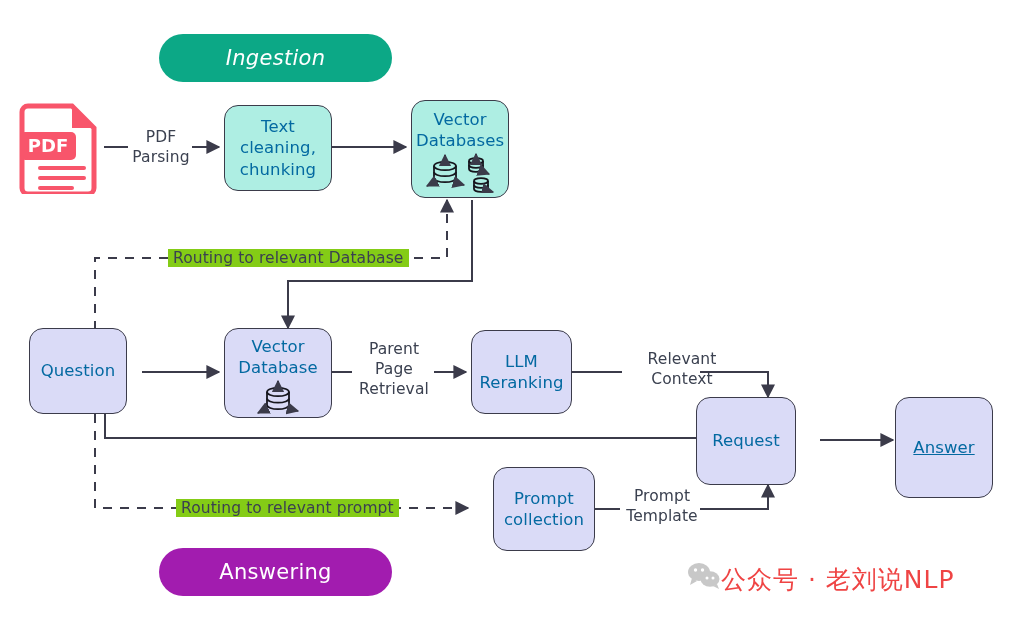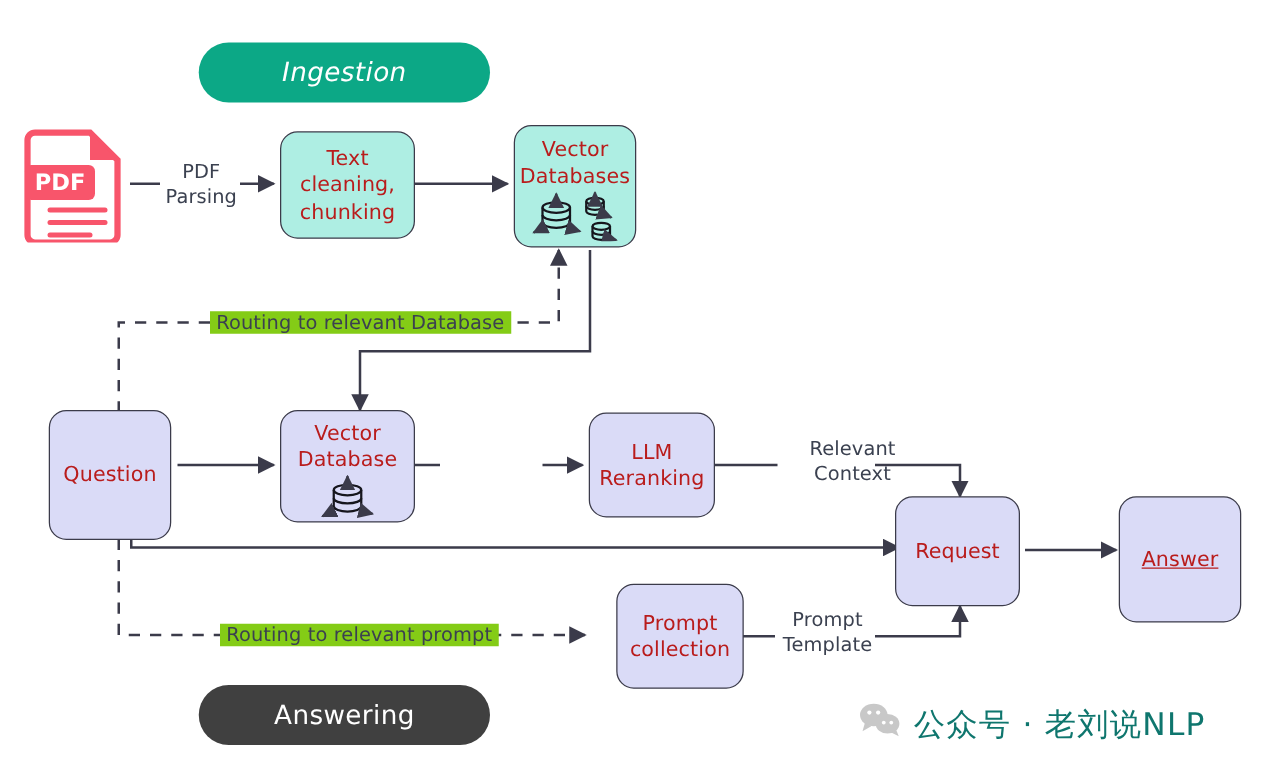--- a/index.html
+++ b/index.html
@@ -30,41 +30,41 @@
   .node {
     position: absolute;
     box-sizing: border-box;
     border: 1.2px solid #3b3b4a;
     border-radius: 14px;
     display: flex;
     flex-direction: column;
     align-items: center;
     justify-content: center;
     text-align: center;
-    color: #b91c1c;
+    color: #0369a1;
     font-size: 16.5px;
     line-height: 1.28;
     letter-spacing: 0.1px;
   }
   .node.mint   { background: #aeeee3; }
   .node.lav    { background: #dadbf7; }
 
   .badge {
     position: absolute;
     box-sizing: border-box;
     border-radius: 26px;
     color: #ffffff;
     display: flex;
     align-items: center;
     justify-content: center;
     font-size: 21px;
     letter-spacing: 0.3px;
   }
   .badge.ingestion { background: #0ca886; font-style: italic; }
-  .badge.answering { background: #404040; }
+  .badge.answering { background: #a21caf; }
 
   .edge-label {
     position: absolute;
     color: #3b4150;
     font-size: 15.5px;
     line-height: 1.28;
     text-align: center;
     white-space: pre-line;
     letter-spacing: 0.1px;
   }
@@ -74,22 +74,22 @@
     font-size: 15.5px;
     background: #84cc16;
     padding: 0 5px;
     white-space: nowrap;
     letter-spacing: 0.1px;
   }
   .watermark {
     position: absolute;
     display: flex;
     align-items: center;
-    gap: 10px;
-    color: #0f766e;
+    gap: 0;
+    color: #ef4444;
     font-size: 25px;
     letter-spacing: 1px;
   }
   .pdf-icon { position: absolute; }
   .node-icon { display: block; margin-top: 2px; }
   .node-title { display: block; }
 </style>
 </head>
 <body>
 
@@ -188,21 +188,21 @@
           <line x1="34" y1="30" x2="41" y2="32"></line>
           <line x1="10" y1="30" x2="4" y2="33"></line>
           <line x1="53" y1="5" x2="53" y2="1"></line>
           <line x1="61" y1="19" x2="66" y2="21"></line>
           <line x1="66" y1="38" x2="70" y2="39"></line>
         </g>
       </svg>
     </span>
   </div>
 
-  <div class="node lav" style="left:39px; top:328px; width:98px; height:104px;">
+  <div class="node lav" style="left:29px; top:328px; width:98px; height:86px;">
     <span class="node-title">Question</span>
   </div>
 
   <div class="node lav" style="left:224px; top:328px; width:108px; height:90px; justify-content:flex-start; padding-top:7px;">
     <span class="node-title">Vector
 Database</span>
     <span class="node-icon">
       <svg width="50" height="38" viewBox="0 0 50 38">
         <g fill="none" stroke="#16161d" stroke-width="1.8">
           <ellipse cx="25" cy="12" rx="11" ry="4.2"></ellipse>
@@ -221,33 +221,36 @@
   <div class="node lav" style="left:471px; top:330px; width:101px; height:84px;">
     <span class="node-title">LLM
 Reranking</span>
   </div>
 
   <div class="node lav" style="left:493px; top:467px; width:102px; height:84px;">
     <span class="node-title">Prompt
 collection</span>
   </div>
 
-  <div class="node lav" style="left:716px; top:397px; width:100px; height:88px;">
+  <div class="node lav" style="left:696px; top:397px; width:100px; height:88px;">
     <span class="node-title">Request</span>
   </div>
 
   <div class="node lav" style="left:895px; top:397px; width:98px; height:101px;text-decoration:underline;">
     <span class="node-title">Answer</span>
   </div>
 
   <div class="edge-label" style="left:128px; top:128px; width:66px;">PDF
 Parsing</div>
 
   <div class="route-label" style="left:168px; top:249px;">Routing to relevant Database</div>
 
+  <div class="edge-label" style="left:352px; top:340px; width:84px;">Parent
+Page
+Retrieval</div>
 
   <div class="edge-label" style="left:636px; top:350px; width:92px;">Relevant
 Context</div>
 
   <div class="route-label" style="left:176px; top:499px;">Routing to relevant prompt</div>
 
   <div class="edge-label" style="left:616px; top:487px; width:92px;">Prompt
 Template</div>
 
   <div class="watermark" style="left:687px; top:562px;">

